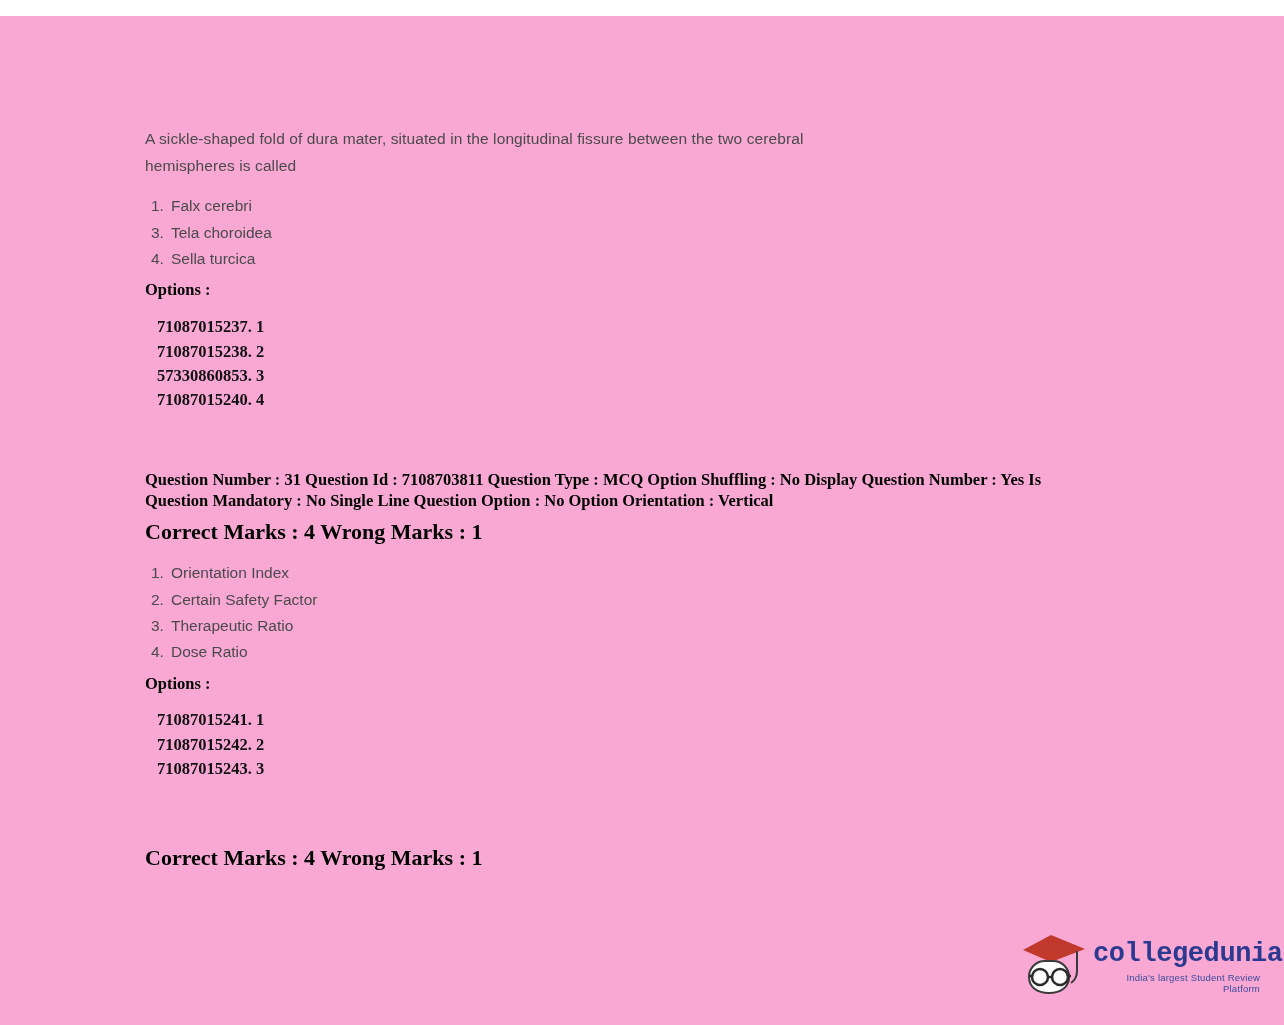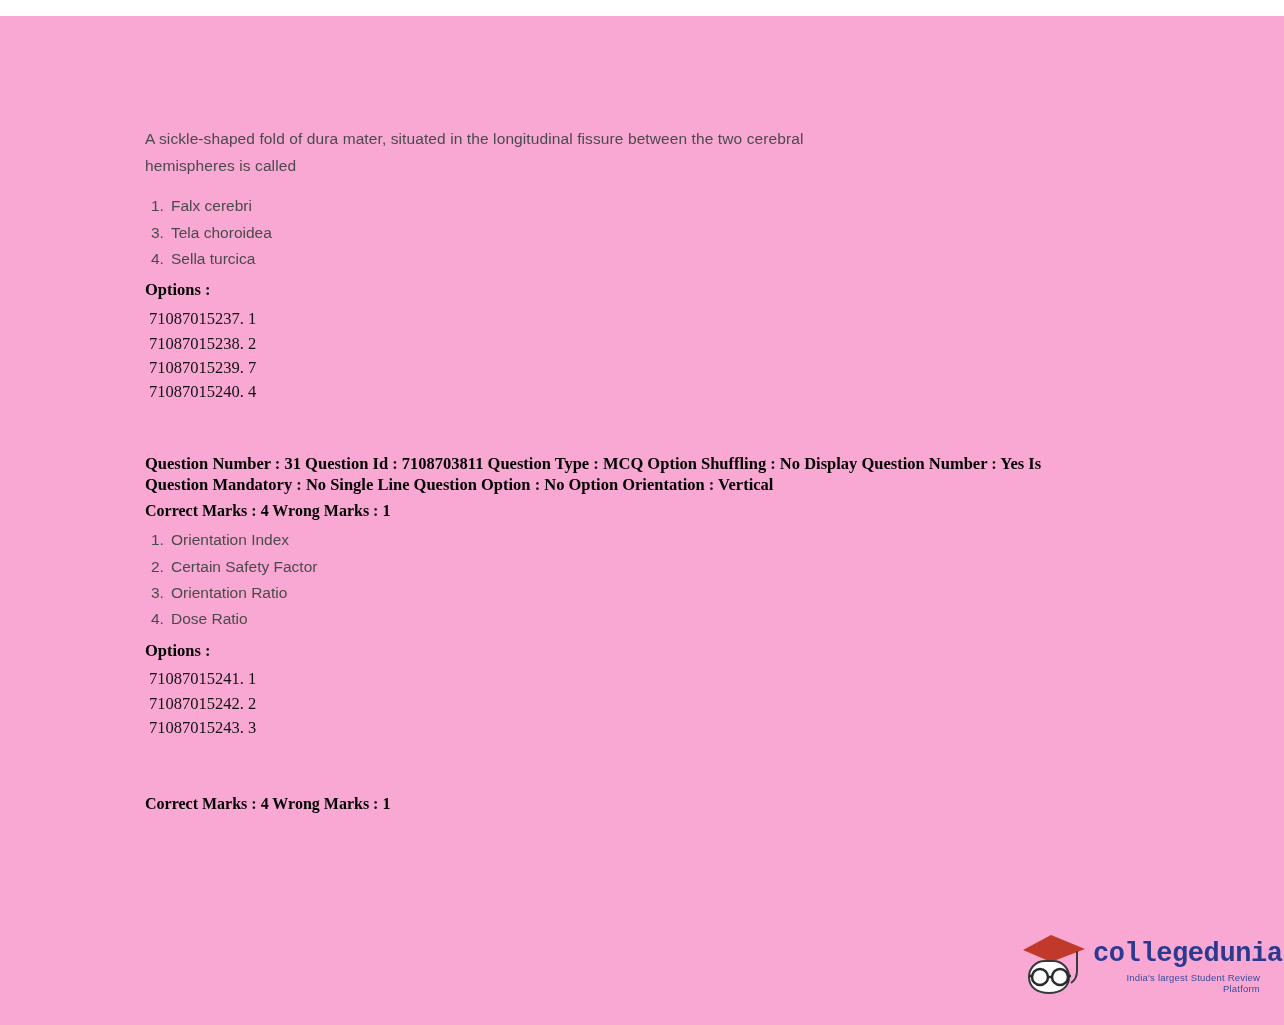--- a/index.html
+++ b/index.html
@@ -30,21 +30,21 @@
   .q-stem {
     font-family: "Liberation Sans", sans-serif;
     font-size: 15.5px;
     color: #4a4a4a;
     line-height: 1.72;
     letter-spacing: 0.1px;
     max-width: 690px;
     margin: 0 0 14px 0;
   }
   .opt-list {
-    margin: 4px 0 6px 0;
+    margin: 12px 0 6px 0;
     padding: 0;
     list-style: none;
   }
   .opt-list li {
     font-family: "Liberation Sans", sans-serif;
     font-size: 15.5px;
     color: #4a4a4a;
     line-height: 1.70;
     padding-left: 6px;
   }
@@ -54,43 +54,44 @@
   }
   .options-label {
     font-family: "Liberation Serif", serif;
     font-weight: bold;
     font-size: 16.5px;
     color: #000;
     margin: 2px 0 1px 0;
     line-height: 1.5;
   }
   .answer-list {
-    margin: 4px;
+    margin: 12px;
     padding: 0;
     list-style: none;
+    font-weight: bold;
   }
   .answer-list li {
     font-family: "Liberation Serif", serif;
     font-size: 16.5px;
     color: #111;
     line-height: 1.48;
   }
   .q-header {
     font-family: "Liberation Serif", serif;
     font-weight: bold;
     font-size: 16.5px;
     color: #000;
     line-height: 1.32;
     max-width: 945px;
     margin: 0;
   }
   .q-marks {
     font-family: "Liberation Serif", serif;
     font-weight: bold;
-    font-size: 16px;
+    font-size: 22px;
     color: #000;
     line-height: 1.5;
     margin: 3px 0 4px 0;
   }
   .block-gap-big {
     height: 44px;
   }
   .logo {
     position: absolute;
     left: 1015px;
@@ -142,34 +143,34 @@
       <p class="q-stem">A sickle-shaped fold of dura mater, situated in the longitudinal fissure between the two cerebral hemispheres is called</p>
       <ul class="opt-list">
         <li><span class="opt-num">1.</span><span>Falx cerebri</span></li>
         <li><span class="opt-num">3.</span><span>Tela choroidea</span></li>
         <li><span class="opt-num">4.</span><span>Sella turcica</span></li>
       </ul>
       <div class="options-label">Options :</div>
       <ul class="answer-list">
         <li>71087015237. 1</li>
         <li>71087015238. 2</li>
-        <li>71087015239. 7</li>
+        <li>57330860853. 3</li>
         <li>71087015240. 4</li>
       </ul>
     </div>
 
     <div class="block-gap-big"></div>
 
     <div>
       <div class="q-header">Question Number : 31 Question Id : 7108703811 Question Type : MCQ Option Shuffling : No Display Question Number : Yes Is Question Mandatory : No Single Line Question Option : No Option Orientation : Vertical</div>
       <div class="q-marks">Correct Marks : 4 Wrong Marks : 1</div>
       <ul class="opt-list">
         <li><span class="opt-num">1.</span><span>Orientation Index</span></li>
         <li><span class="opt-num">2.</span><span>Certain Safety Factor</span></li>
-        <li><span class="opt-num">3.</span><span>Orientation Ratio</span></li>
+        <li><span class="opt-num">3.</span><span>Therapeutic Ratio</span></li>
         <li><span class="opt-num">4.</span><span>Dose Ratio</span></li>
       </ul>
       <div class="options-label">Options :</div>
       <ul class="answer-list">
         <li>71087015241. 1</li>
         <li>71087015242. 2</li>
         <li>71087015243. 3</li>
       </ul>
     </div>
 

